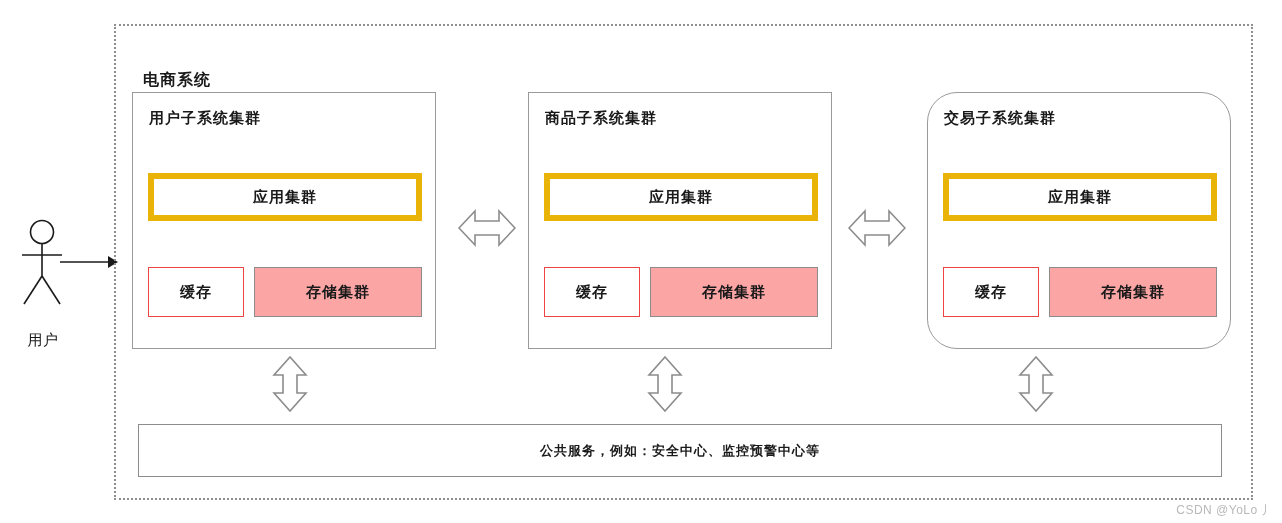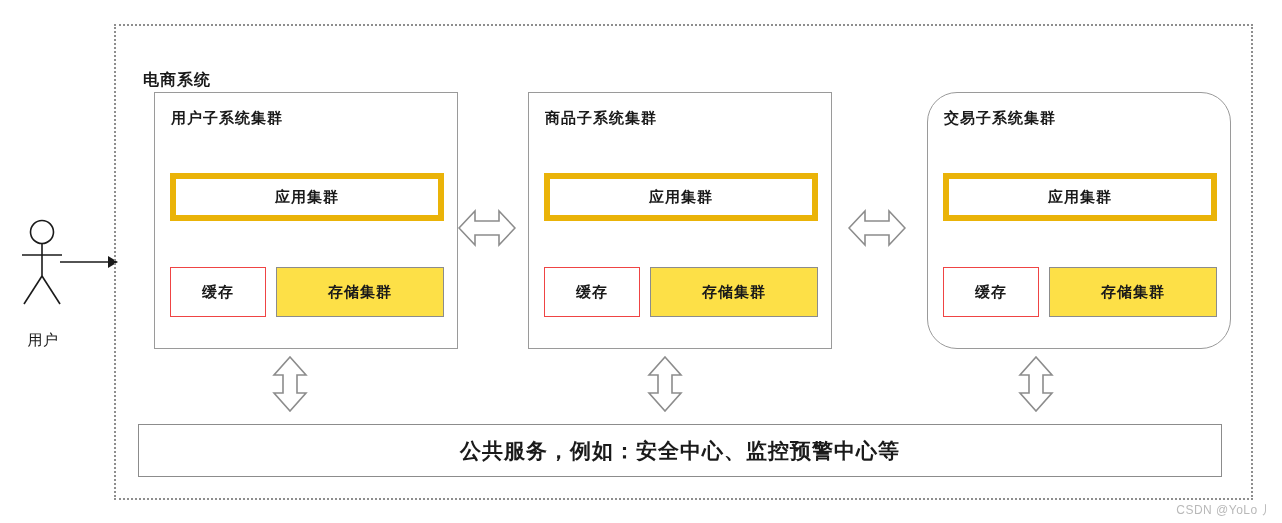--- a/index.html
+++ b/index.html
@@ -74,21 +74,21 @@
   
   .subsystem {
     position: absolute;
     top: 92px;
     width: 304px;
     height: 257px;
     border: 1px solid #9a9a9a;
     background: #ffffff;
     box-sizing: border-box;
   }
-  #subsystem-0 { left: 154px; }
+  #subsystem-0 { left: 132px; }
   #subsystem-1 { left: 528px; }
   #subsystem-2 { left: 927px; border-radius: 30px; }
 
   .subsystem-title {
     position: absolute;
     left: 16px;
     top: 16px;
     font-size: 15px;
     font-weight: bold;
     color: #1a1a1a;
@@ -132,21 +132,21 @@
     color: #1a1a1a;
     letter-spacing: 1px;
   }
   .storage-box {
     position: absolute;
     left: 121px;
     top: 174px;
     width: 168px;
     height: 50px;
     border: 1px solid #8c8c8c;
-    background: #fde047;
+    background: #fca5a5;
     box-sizing: border-box;
     display: flex;
     align-items: center;
     justify-content: center;
     font-size: 15px;
     font-weight: bold;
     color: #1a1a1a;
     letter-spacing: 1px;
   }
 
@@ -178,21 +178,21 @@
     left: 138px;
     top: 424px;
     width: 1084px;
     height: 53px;
     border: 1px solid #8c8c8c;
     background: #ffffff;
     box-sizing: border-box;
     display: flex;
     align-items: center;
     justify-content: center;
-    font-size: 21px;
+    font-size: 13px;
     font-weight: bold;
     color: #1a1a1a;
     letter-spacing: 1px;
   }
 
   
   #watermark {
     position: absolute;
     right: 8px;
     bottom: 4px;

